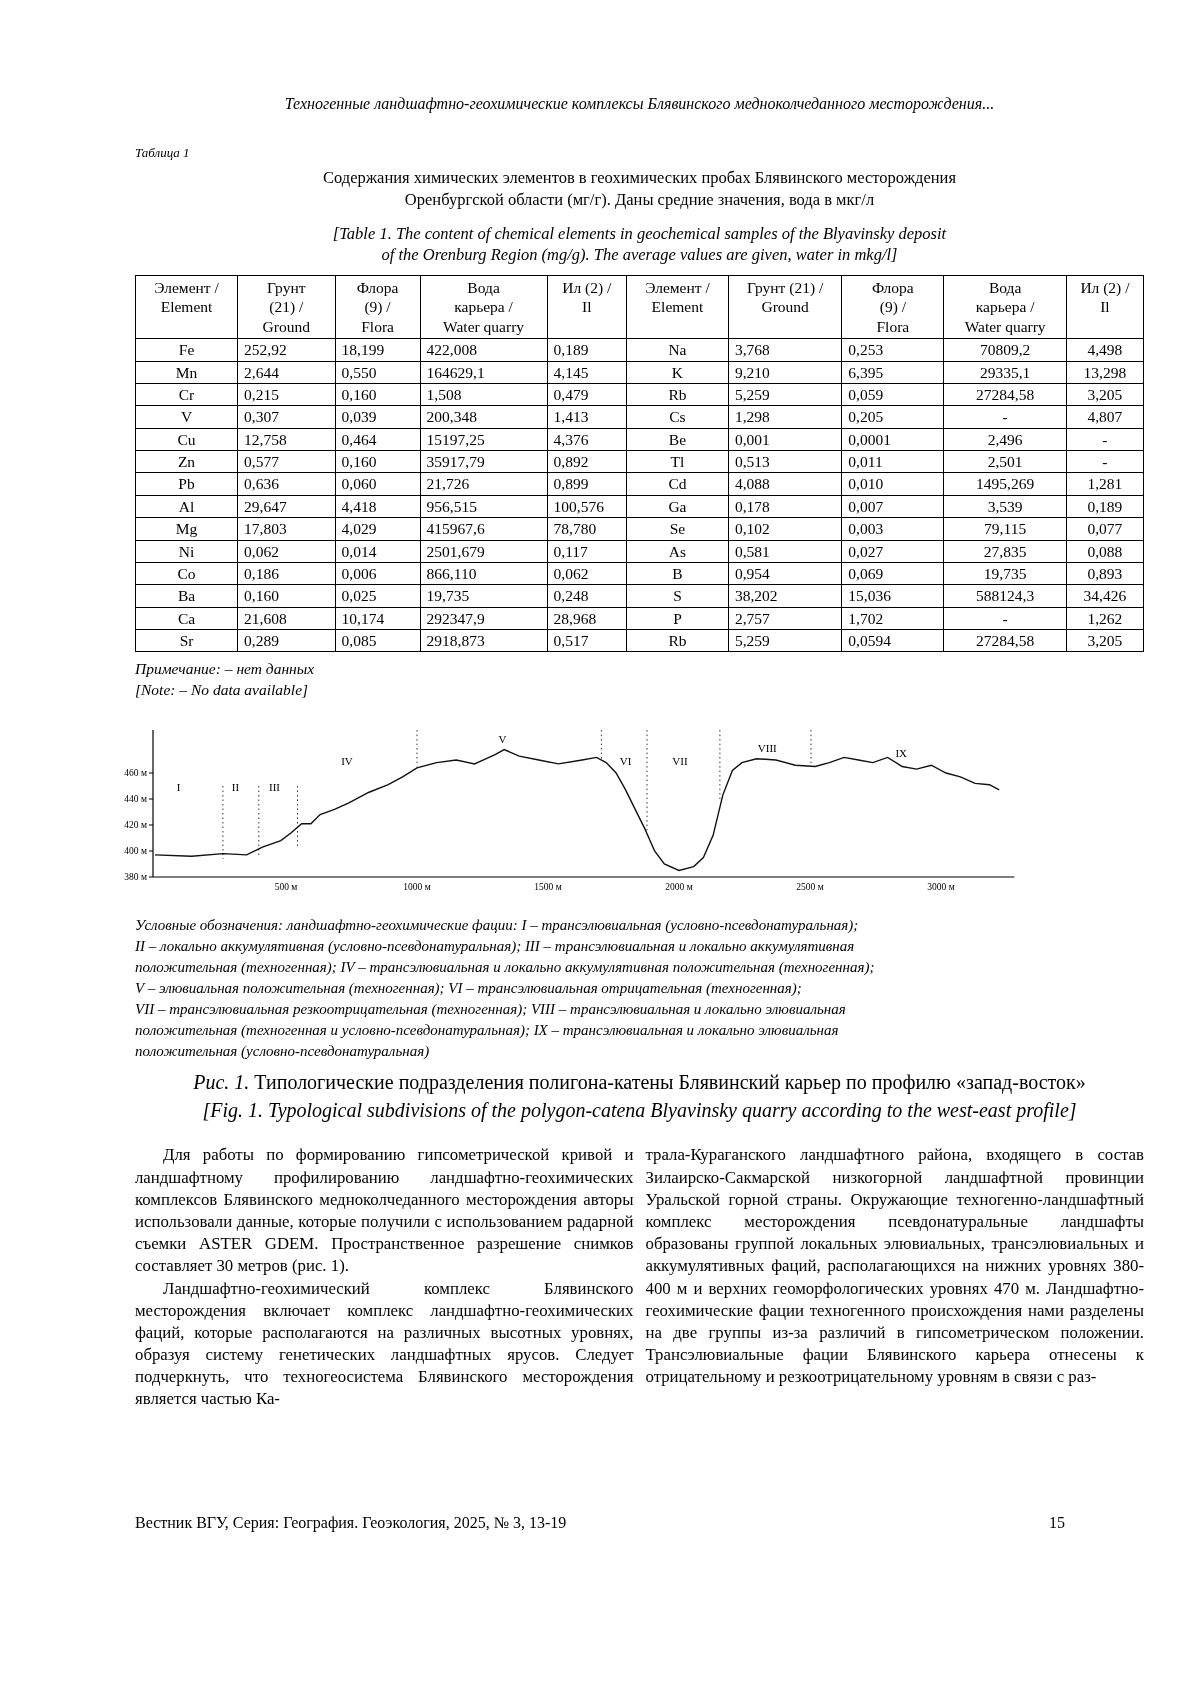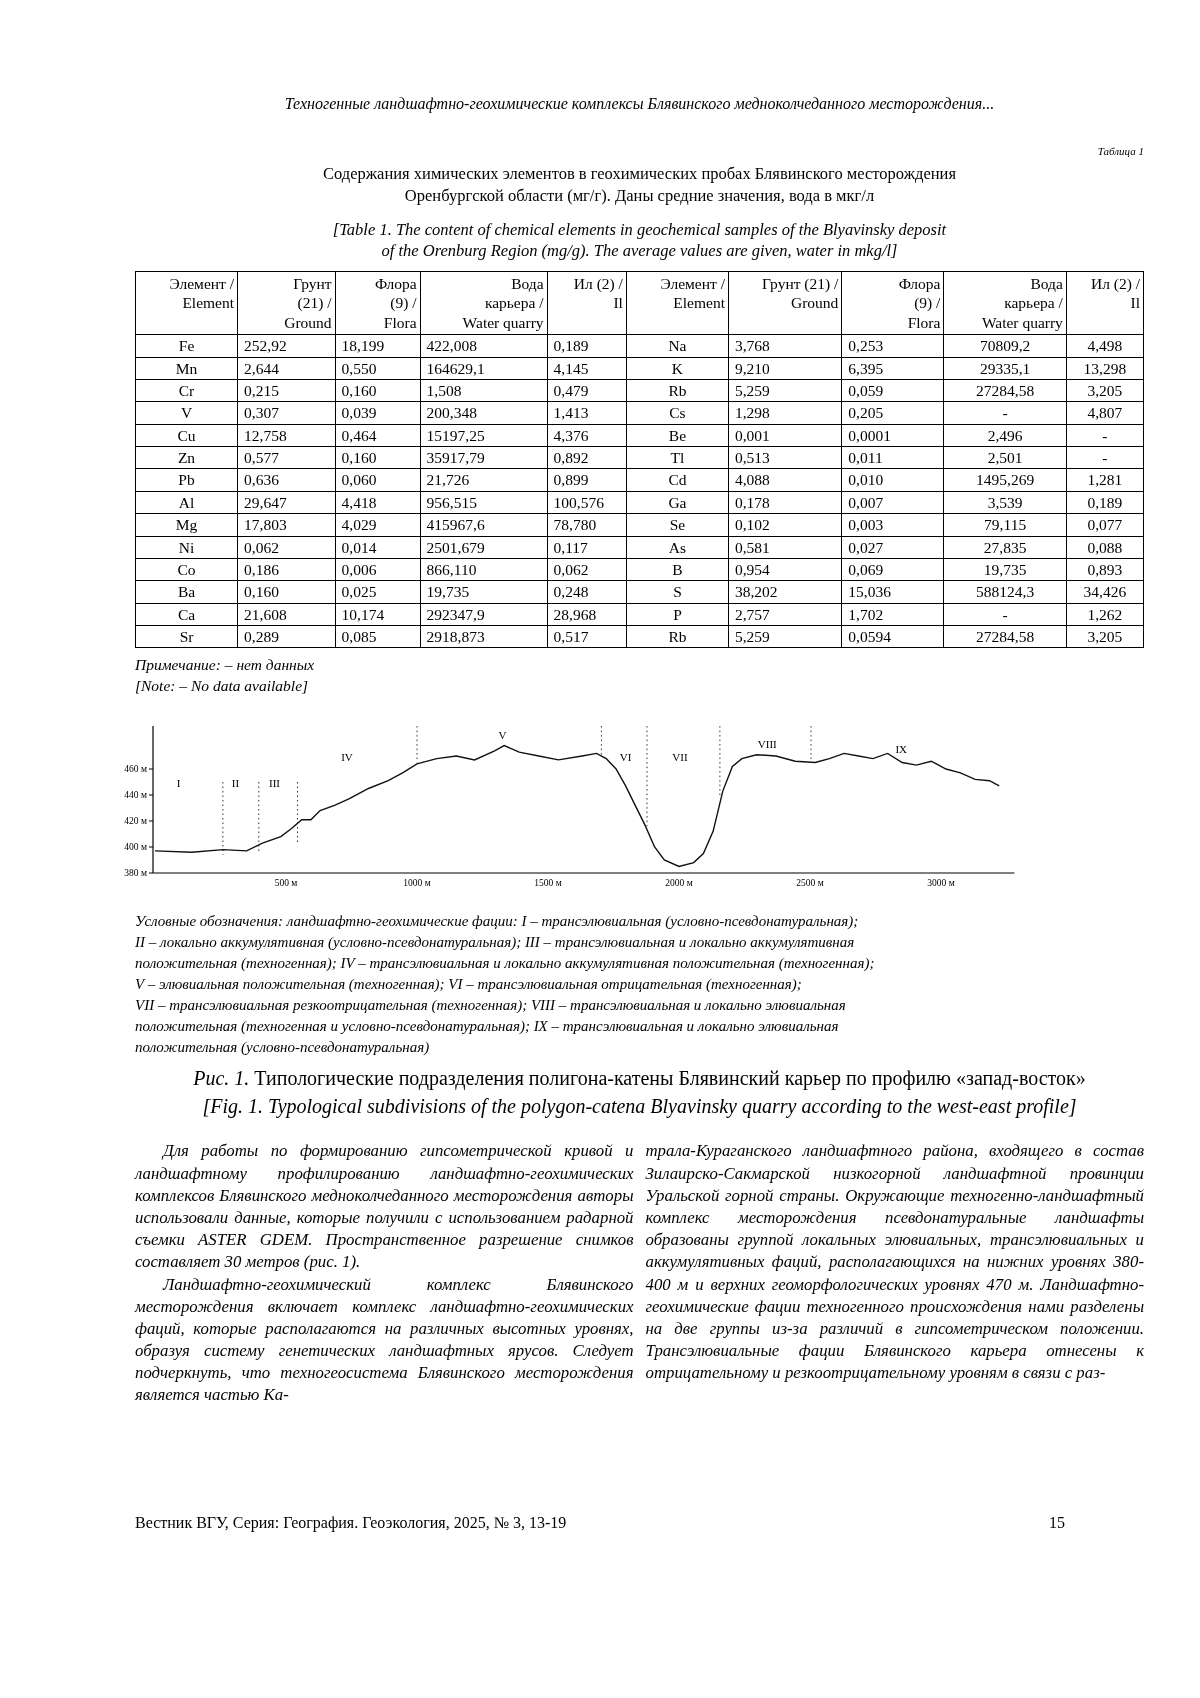--- a/index.html
+++ b/index.html
@@ -5,49 +5,49 @@
   * { margin:0; padding:0; box-sizing:border-box; }
   html, body { background:#ffffff; }
   body {
     width:1200px; height:1698px; position:relative;
     font-family:"Liberation Serif", serif; color:#000;
   }
   .page { width:1200px; height:1698px; padding:95px 56px 0 135px; position:relative; }
 
   .running-head { text-align:center; font-style:italic; font-size:16px; }
 
-  .table-label { text-align:right; font-style:italic; font-size:11px; margin-top:32px; }
+  .table-label { text-align:left; font-style:italic; font-size:13px; margin-top:32px; }
 
   .caption-ru { text-align:center; font-size:16.5px; line-height:1.32; margin-top:6px; }
   .caption-en { text-align:center; font-style:italic; font-size:16.5px; line-height:1.32; margin-top:12px; }
 
   table.elements { border-collapse:collapse; width:100%; margin-top:9px; font-size:15.5px; }
   table.elements th, table.elements td { border:1px solid #000; line-height:1.25; }
   table.elements th {
-    font-weight:normal; text-align:right; vertical-align:top;
+    font-weight:normal; text-align:center; vertical-align:top;
     white-space:pre-line; padding:2px 3px;
   }
   table.elements td { padding:1px 6px; }
   td.al-left { text-align:left; }
   td.al-center { text-align:center; }
 
   .note { font-style:italic; font-size:15.5px; line-height:1.35; margin-top:7px; }
 
   .figure-wrap { margin-top:26px; margin-left:-12px; }
   svg text { font-family:"Liberation Serif", serif; fill:#000; }
   .tk { font-size:9.5px; }
   .zn { font-size:11px; }
 
   .legend { text-align:left; font-style:italic; font-size:15px; line-height:1.4; margin-top:14px; }
 
   .fig-caption { text-align:center; font-size:20px; line-height:1.38; margin-top:7px; }
   .fig-caption .it { font-style:italic; }
   .fig-caption-en { font-style:italic; }
 
-  .columns { display:flex; gap:12px; margin-top:20px; font-size:16.8px; line-height:1.32; text-align:justify;font-style:italic; }
+  .columns { display:flex; gap:12px; margin-top:20px; font-size:16.8px; line-height:1.32; text-align:justify; }
   .col { flex:1 1 0; }
   .col p.indent { text-indent:28px; }
   .col p + p { margin-top:0; }
 
   .footer {
     position:absolute; left:135px; right:135px; top:1514px;
     display:flex; justify-content:space-between; font-size:16px;
   }
 </style>
 </head>

